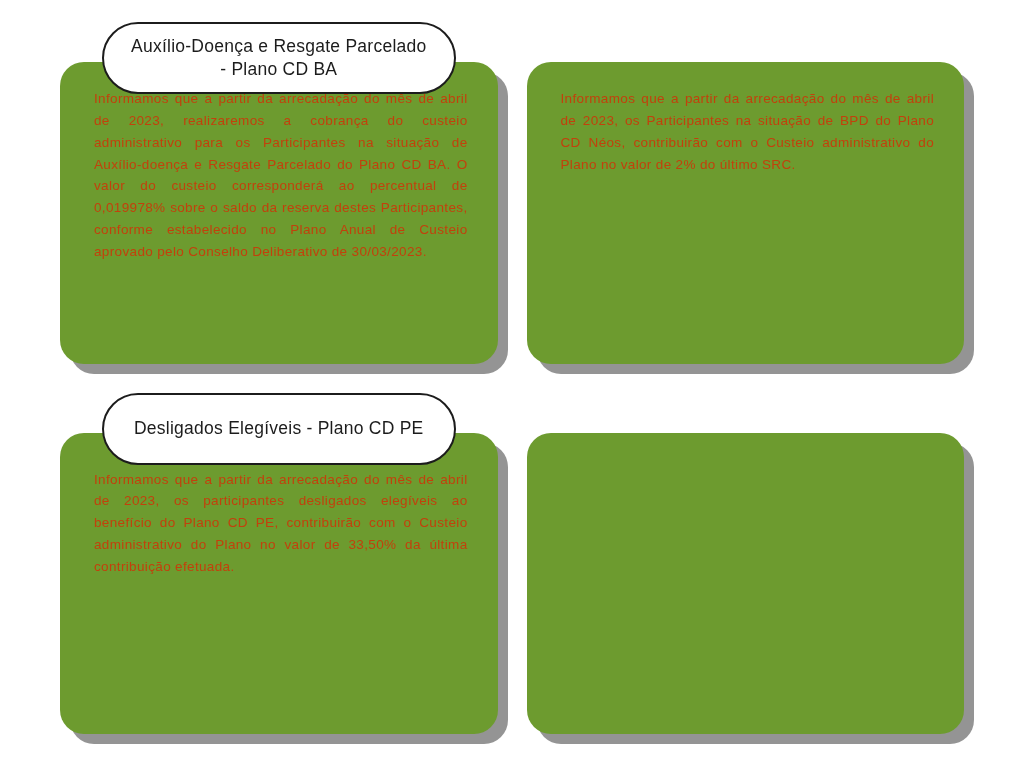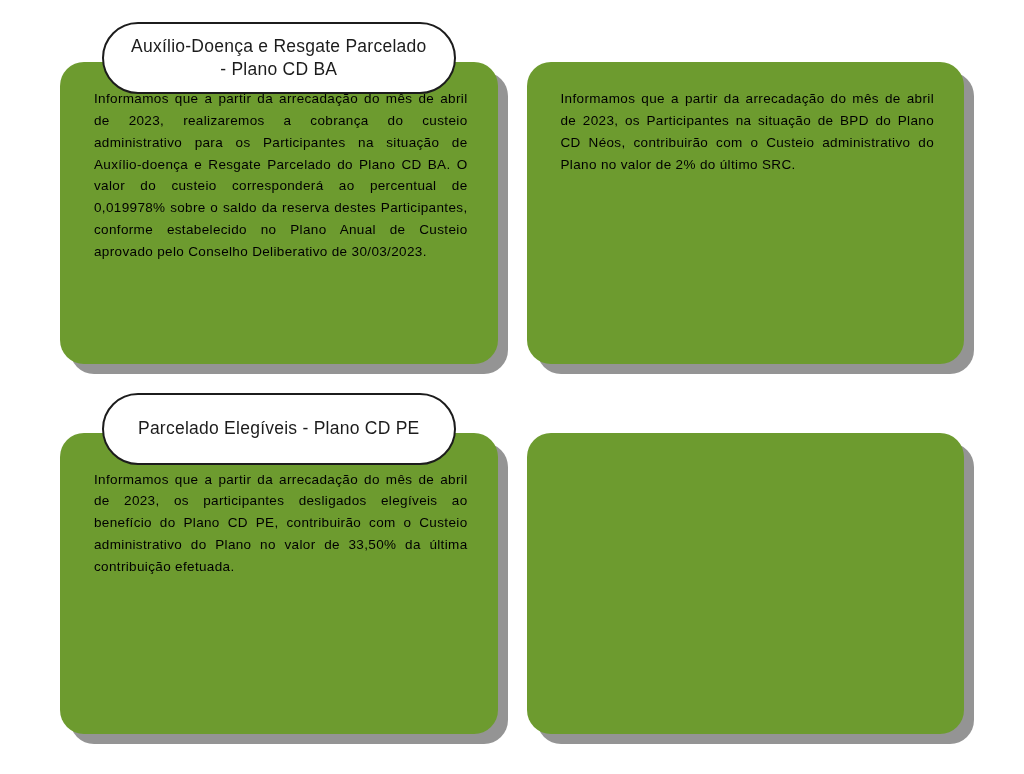--- a/index.html
+++ b/index.html
@@ -44,21 +44,21 @@
     background: var(--card-green, #6d9b2f);
     border-radius: 24px;
     box-shadow: 10px 10px 0 0 rgba(60, 60, 60, 0.55);
     box-sizing: border-box;
   }
   .card-text {
     position: absolute;
     left: 34px;
     right: 30px;
     top: 66px;
-    color: #000000;
+    color: #c2410c;
     font-size: 13.5px;
     line-height: 1.62;
     text-align: justify;
     text-justify: inter-word;
     letter-spacing: 0.35px;
     white-space: pre-line;
   }
   .card.r2 .card-text {
     top: 76px;
   }
@@ -101,21 +101,21 @@
     </div>
 
     <div class="card r1">
       <div class="card-body"></div>
       <div class="card-text">Informamos que a partir da arrecadação do mês de abril de 2023, os Participantes na situação de BPD do Plano CD Néos, contribuirão com o Custeio administrativo do Plano no valor de 2% do último SRC.</div>
     </div>
 
     <div class="card r2">
       <div class="card-body"></div>
       <div class="title-pill">
-        <span>Parcelado Elegíveis - Plano CD PE</span>
+        <span>Desligados Elegíveis - Plano CD PE</span>
       </div>
       <div class="card-text">Informamos que a partir da arrecadação do mês de abril de 2023, os participantes desligados elegíveis ao benefício do Plano CD PE, contribuirão com o Custeio administrativo do Plano no valor de 33,50% da última contribuição efetuada.</div>
     </div>
 
     <div class="card r2">
       <div class="card-body"></div>
     </div>
 
   </div>
 </div>

